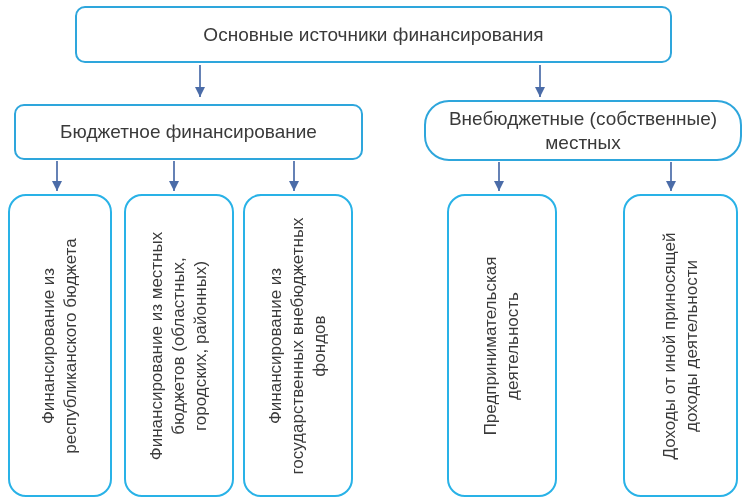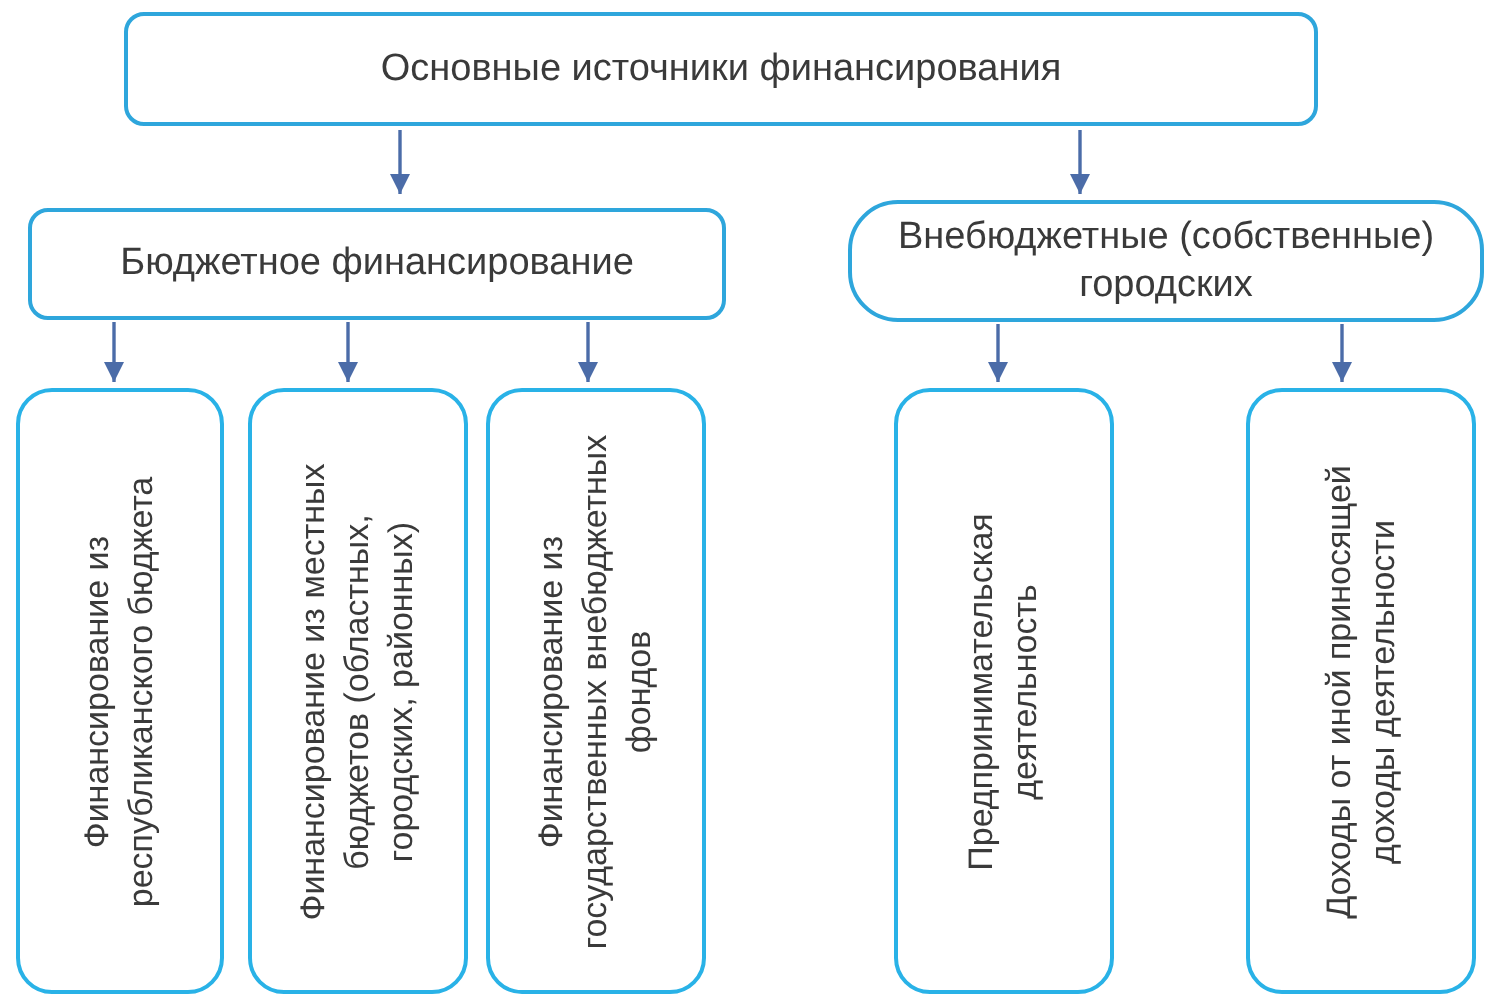--- a/index.html
+++ b/index.html
@@ -26,21 +26,21 @@
   .ah-path{fill:var(--arrow);}
   .box{
     position:absolute;
     background:var(--background);
     border:2px solid var(--box-border);
     border-radius:10px;
     display:flex;align-items:center;justify-content:center;
     text-align:center;
     font-size:19px;line-height:1.25;
   }
-  .root-box{left:62px;top:6px;width:597px;height:57px;}
+  .root-box{left:75px;top:6px;width:597px;height:57px;}
   .branch-left{left:14px;top:104px;width:349px;height:56px;}
   .branch-right{left:424px;top:100px;width:318px;height:61px;border-radius:25px;}
   .leaf{
     position:absolute;
     top:194px;height:303px;
     background:var(--background);
     border:2px solid var(--leaf-border);
     border-radius:18px;
   }
   .leaf-1{left:8px;width:104px;}
@@ -83,21 +83,21 @@
 
   <div class="box branch-left">
     <div>
         <div>Бюджетное финансирование</div>
       </div>
   </div>
 
   <div class="box branch-right">
     <div>
         <div>Внебюджетные (собственные)</div>
-        <div>городских</div>
+        <div>местных</div>
       </div>
   </div>
 
   <div class="leaf leaf-1">
     <div class="vtext">
         <div>Финансирование из</div>
         <div>республиканского бюджета</div>
       </div>
   </div>
 

